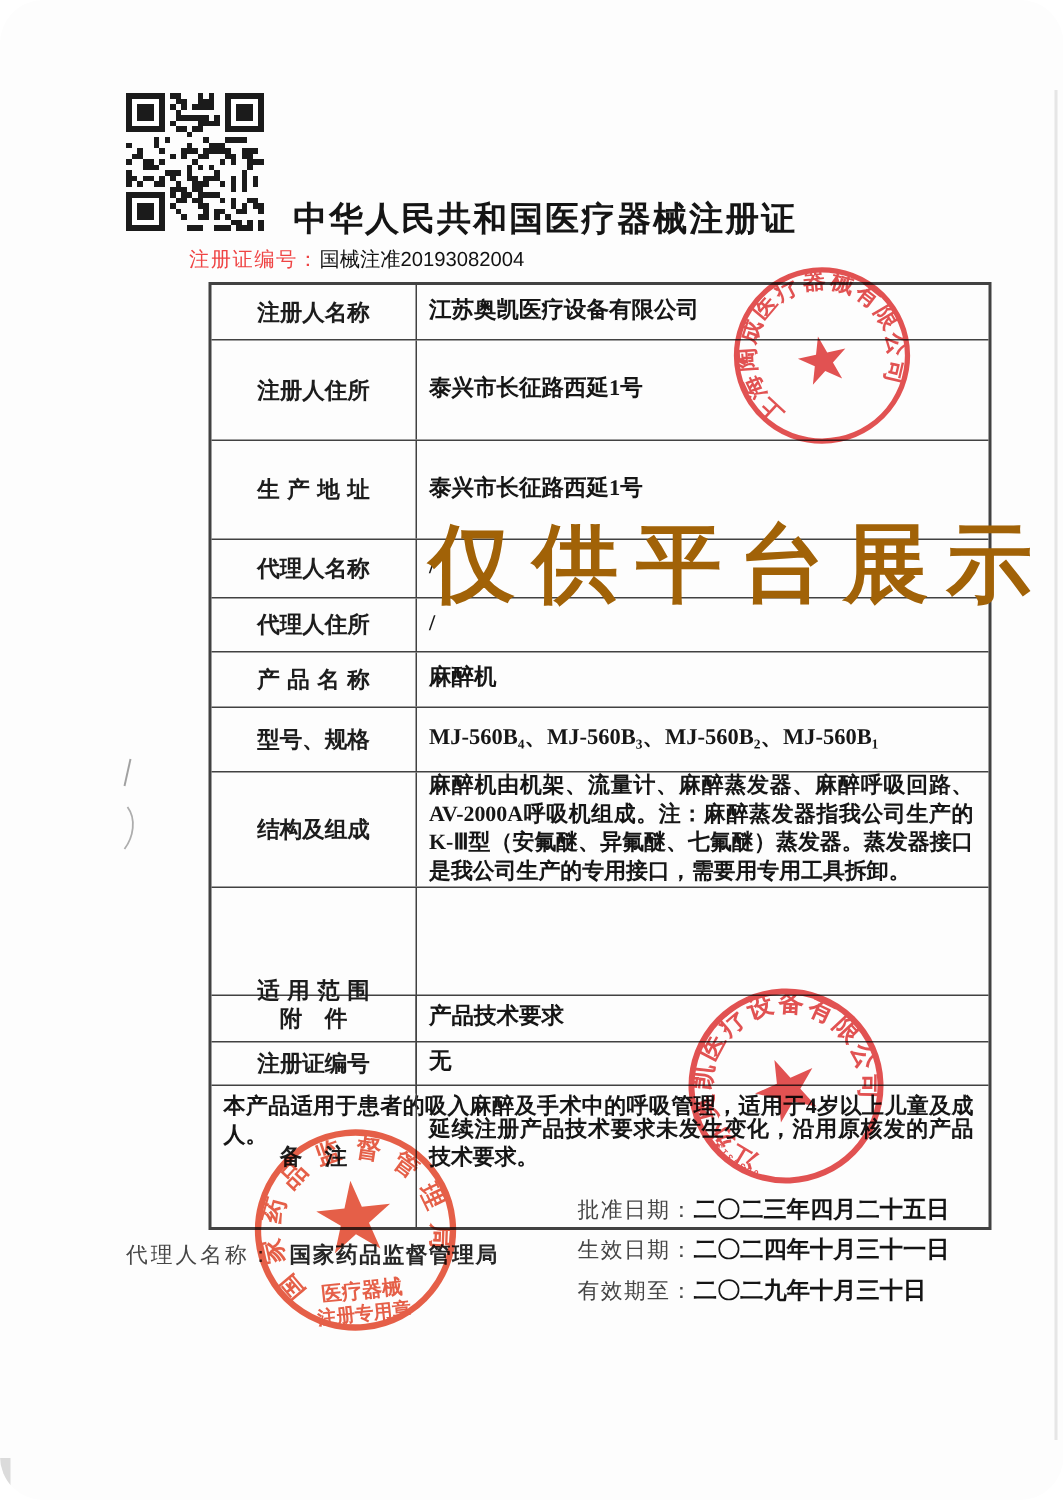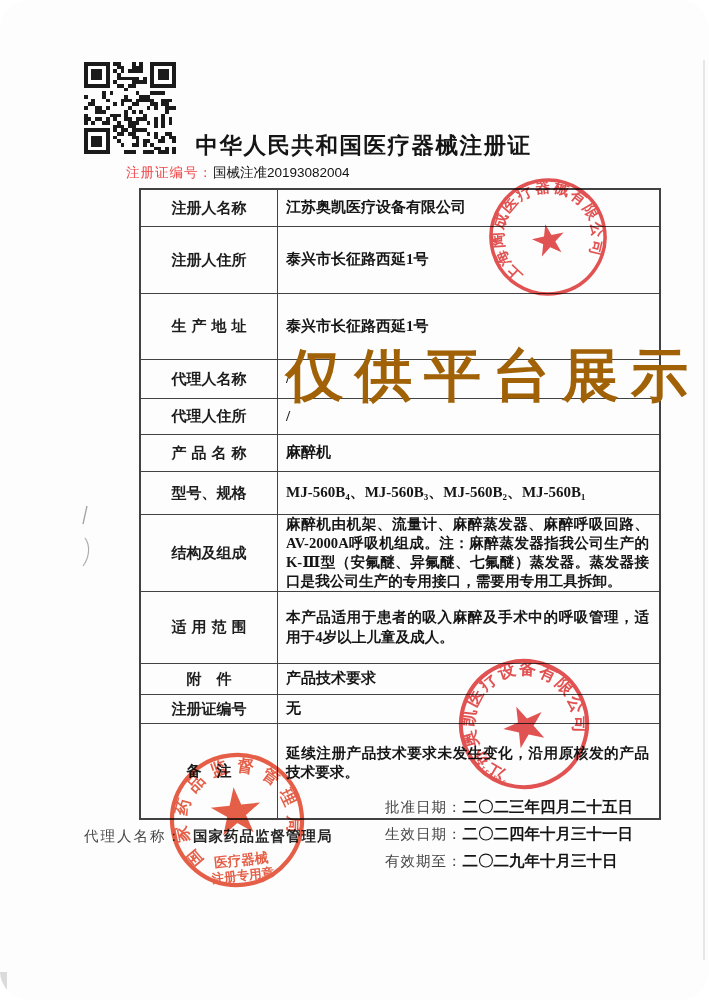--- a/index.html
+++ b/index.html
@@ -22,21 +22,21 @@
   .trow:last-child{border-bottom:none;}
   .tlabel{width:137px;flex:0 0 137px;border-right:1.5px solid #424242;box-sizing:border-box;
         display:flex;align-items:center;justify-content:center;
         font-size:15px;font-weight:700;color:#1d1d1d;}
   .tlabel.spread{letter-spacing:5px;margin-right:0;text-indent:5px;}
   .tvalue{flex:1;display:flex;align-items:center;padding:2px 10px 2px 8px;
         font-family:"Liberation Serif","DejaVu Serif",serif;
         font-size:15px;font-weight:600;color:#161616;line-height:19.2px;}
   .tvalue.multi{display:block;text-align:justify;padding-top:0;padding-bottom:0;
         font-size:14.6px;}
-  .tvalue.multi:not(.top-align){display:flex;align-items:center;}
+  .tvalue.multi:not(.top-align){display:flex;align-items:center;font-family:Liberation Serif, serif;}
   .tvalue.top-align{display:block;padding-top:20px;}
   
   .watermark{position:absolute;left:286px;top:338px;z-index:6;white-space:nowrap;
         font-family:"Liberation Serif","DejaVu Serif",serif;
         font-size:57px;font-weight:700;letter-spacing:12px;color:#a16207;}
   
   .seal{position:absolute;z-index:7;mix-blend-mode:multiply;opacity:.88;pointer-events:none;}
   .seal svg{width:100%;height:100%;overflow:visible;}
   #seal-top{left:486px;top:175px;width:124px;height:124px;transform:rotate(-12deg);}
   #seal-reg{left:453px;top:653px;width:142px;height:142px;transform:rotate(-24deg);}
@@ -281,21 +281,21 @@
         <div class="tvalue">麻醉机</div>
       </div>
       <div class="trow" style="height: 43px;">
         <div class="tlabel">型号、规格</div>
         <div class="tvalue">MJ-560B₄、MJ-560B₃、MJ-560B₂、MJ-560B₁</div>
       </div>
       <div class="trow" style="height: 77px;">
         <div class="tlabel">结构及组成</div>
         <div class="tvalue multi">麻醉机由机架、流量计、麻醉蒸发器、麻醉呼吸回路、AV-2000A呼吸机组成。注：麻醉蒸发器指我公司生产的K-Ⅲ型（安氟醚、异氟醚、七氟醚）蒸发器。蒸发器接口是我公司生产的专用接口，需要用专用工具拆卸。</div>
       </div>
-      <div class="trow" style="height: 72px;">
+      <div class="trow" style="height: 72px; flex-direction: column;">
         <div class="tlabel spread">适用范围</div>
         <div class="tvalue multi">本产品适用于患者的吸入麻醉及手术中的呼吸管理，适用于4岁以上儿童及成人。</div>
       </div>
       <div class="trow" style="height: 31px;">
         <div class="tlabel">附　件</div>
         <div class="tvalue">产品技术要求</div>
       </div>
       <div class="trow" style="height: 29px;">
         <div class="tlabel">注册证编号</div>
         <div class="tvalue">无</div>

